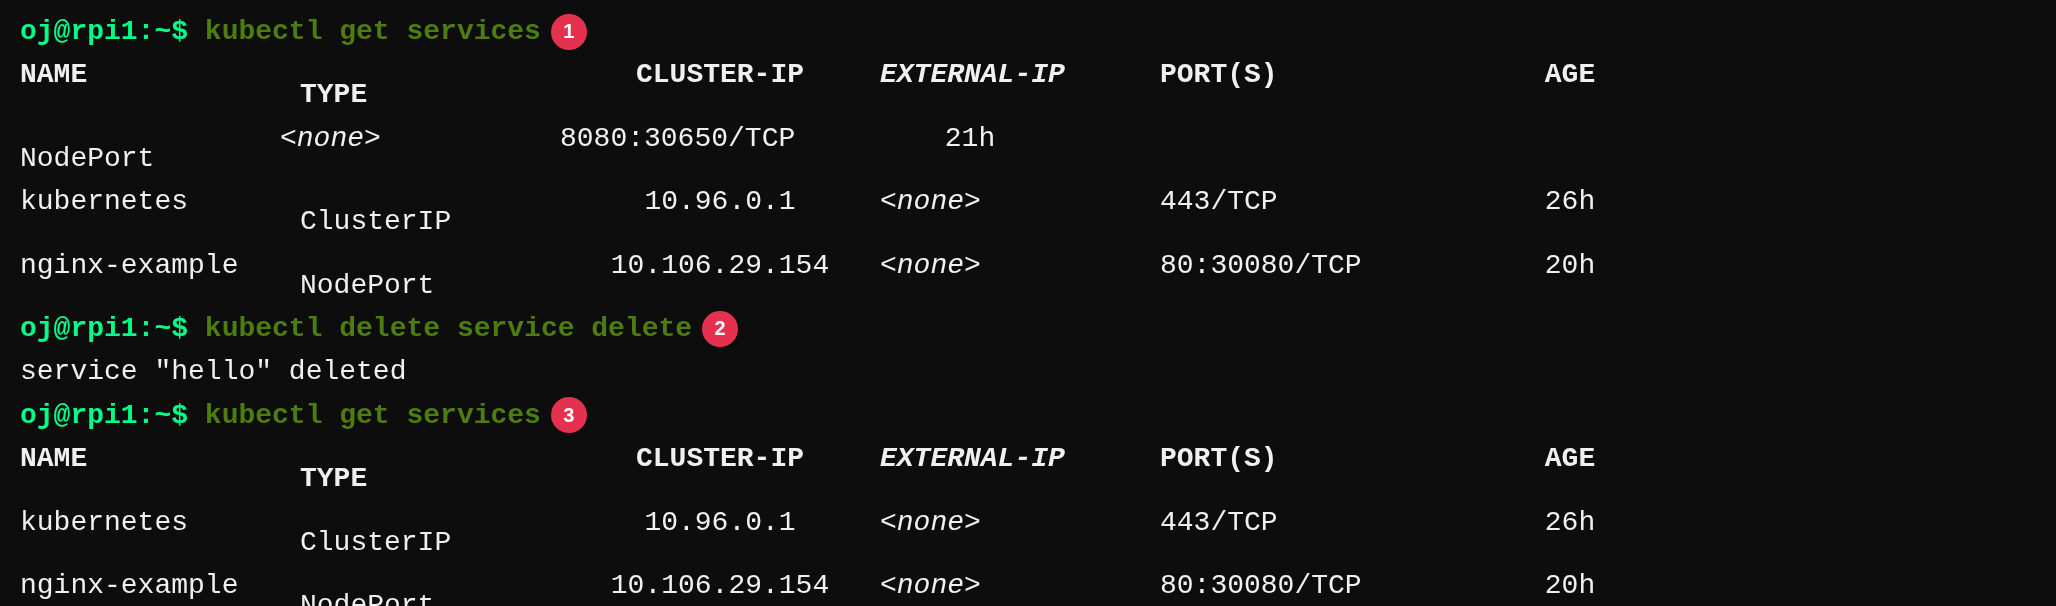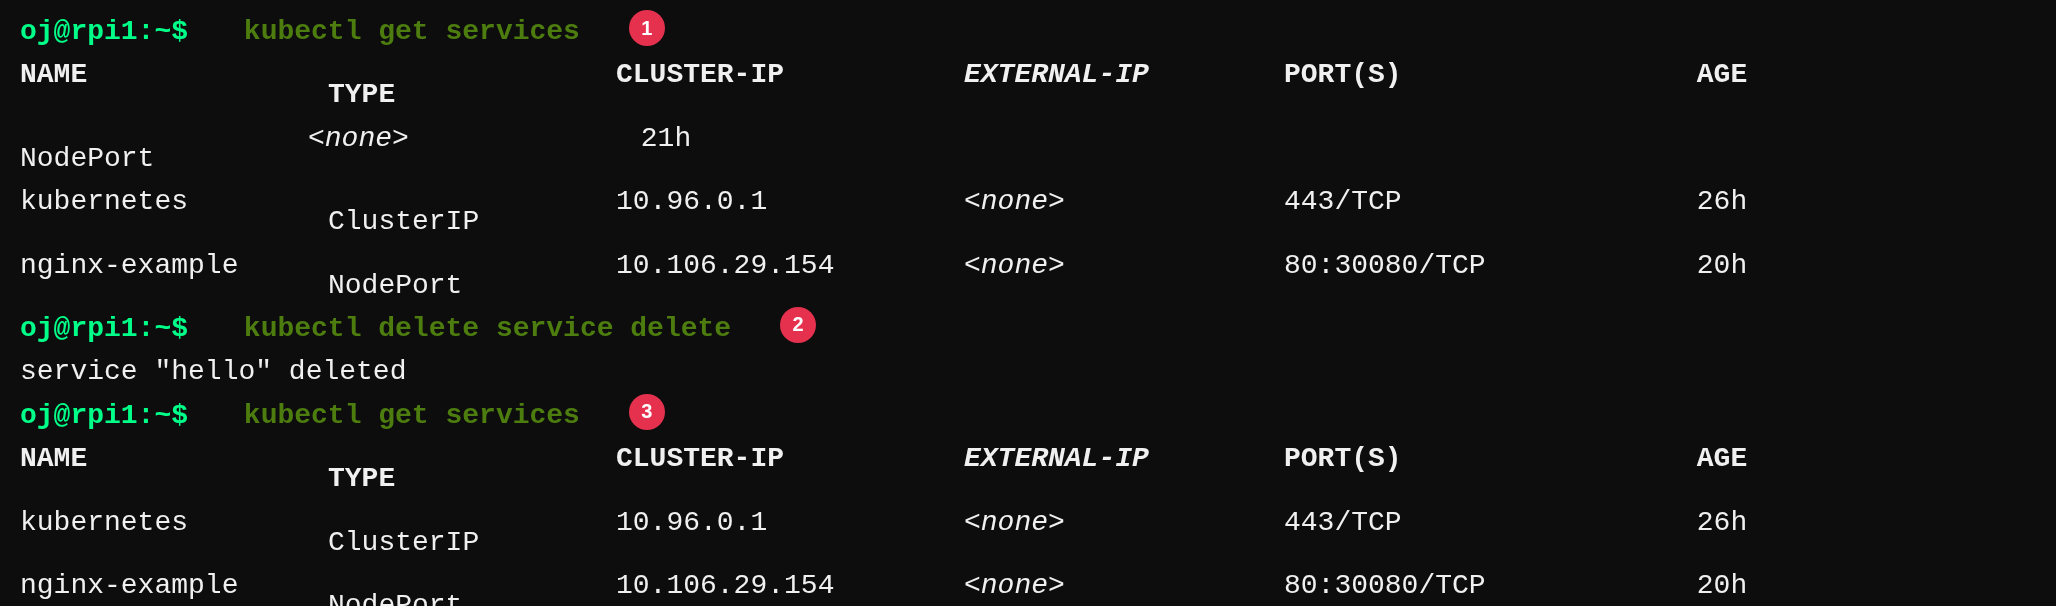--- a/index.html
+++ b/index.html
@@ -18,22 +18,22 @@
       padding: 10px 20px;
       line-height: 1.55;
     }
 
     .terminal {
       width: 100%;
     }
 
     .line {
       display: flex;
+      align-items: center;
       white-space: pre;
-      gap: 39px;
     }
 
     .prompt {
       color: #00ff88;
       font-weight: bold;
     }
 
     .command {
       color: #4d7c0f;
       font-weight: bold;
@@ -51,49 +51,48 @@
       font-size: 20px;
       font-weight: bold;
       margin-left: 10px;
       font-family: Arial, sans-serif;
       flex-shrink: 0;
     }
 
     .table-row {
       display: flex;
       white-space: pre;
-      gap: 28px;
     }
 
     .col-name {
       display: inline-block;
       width: 280px;
     }
 
     .col-type {
       display: inline-block;
       width: 260px;
       margin-top: 20px;
     }
 
     .col-cluster-ip {
       display: inline-block;
       width: 320px;
+      text-align: center;
     }
 
     .col-external-ip {
       display: inline-block;
       width: 280px;
       font-style: italic;
     }
 
     .col-ports {
       display: inline-block;
       width: 360px;
-      margin-left: 12px;
     }
 
     .col-age {
       display: inline-block;
       width: 100px;
       text-align: center;
     }
 
     .output-text {
       color: #f0f0f0;
@@ -111,21 +110,21 @@
 
   <div class="line">
     <span class="prompt">oj@rpi1:~$ </span><span class="command">kubectl get services</span><span class="badge">1</span>
   </div>
 
   <div class="table-row">
     <span class="col-name header-text">NAME</span><span class="col-type header-text">TYPE</span><span class="col-cluster-ip header-text">CLUSTER-IP</span><span class="col-external-ip header-text">EXTERNAL-IP</span><span class="col-ports header-text">PORT(S)</span><span class="col-age header-text">AGE</span>
   </div>
 
   <div class="table-row">
-    <span class="col-type output-text">NodePort</span><span class="col-external-ip output-text">&lt;none&gt;</span><span class="col-age output-text">21h</span>
+    <span class="col-type output-text">NodePort</span><span class="col-external-ip output-text">&lt;none&gt;</span><span class="col-ports output-text">8080:30650/TCP</span><span class="col-age output-text">21h</span>
   </div>
 
   <div class="table-row">
     <span class="col-name output-text">kubernetes</span><span class="col-type output-text">ClusterIP</span><span class="col-cluster-ip output-text">10.96.0.1</span><span class="col-external-ip output-text">&lt;none&gt;</span><span class="col-ports output-text">443/TCP</span><span class="col-age output-text">26h</span>
   </div>
 
   <div class="table-row">
     <span class="col-name output-text">nginx-example</span><span class="col-type output-text">NodePort</span><span class="col-cluster-ip output-text">10.106.29.154</span><span class="col-external-ip output-text">&lt;none&gt;</span><span class="col-ports output-text">80:30080/TCP</span><span class="col-age output-text">20h</span>
   </div>
 

